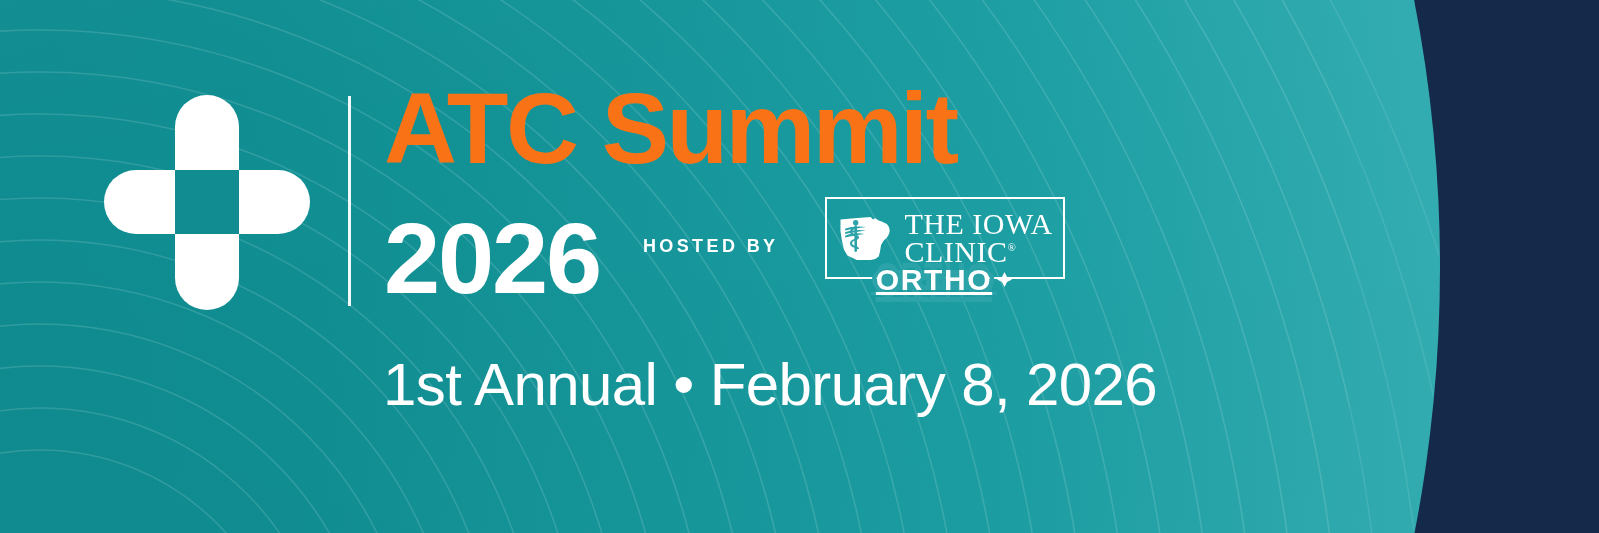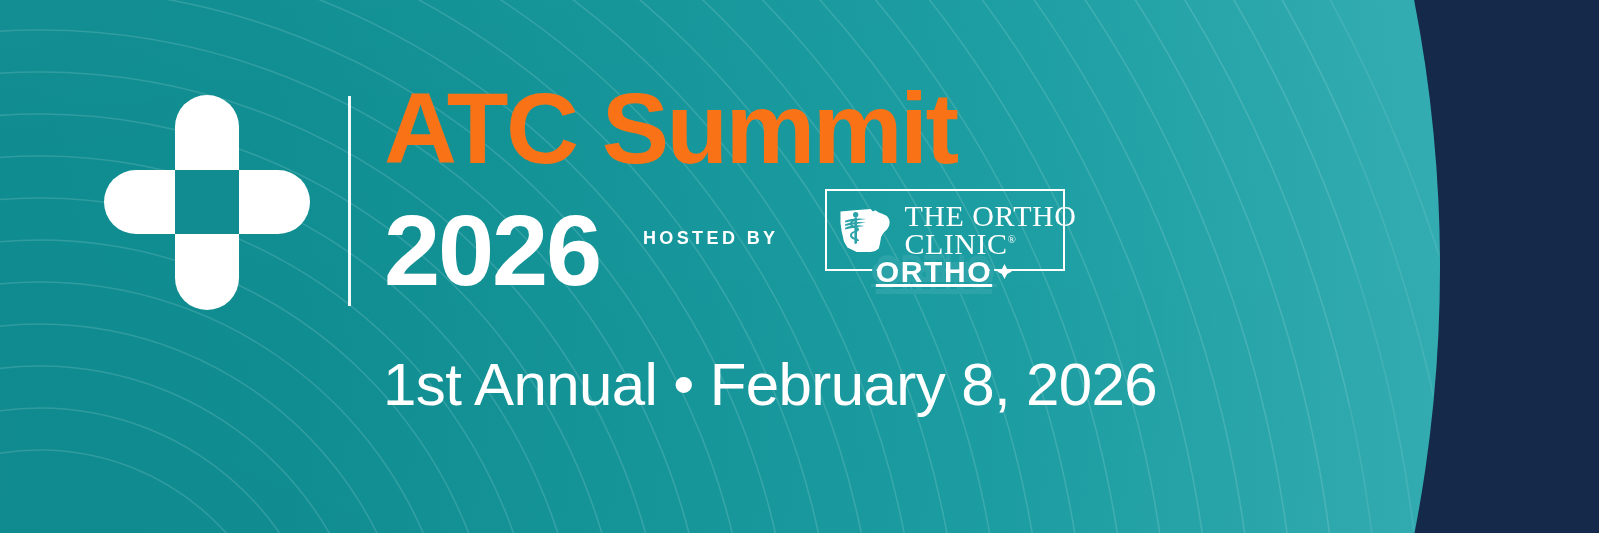--- a/index.html
+++ b/index.html
@@ -119,21 +119,21 @@
     line-height:.96;
     font-weight:700;
     color:#f97316;
     letter-spacing:-2.6px;
     white-space:nowrap;
   }
   .line-2-wrap{
     display:flex;
     align-items:flex-end;
     gap:0;
-    margin-top:12px;
+    margin-top:20px;
   }
   .line-2{
     font-size:101px;
     line-height:1;
     font-weight:700;
     color:#ffffff;
     letter-spacing:-2.2px;
     white-space:nowrap;
   }
 
@@ -323,21 +323,21 @@
 
                   <circle cx="32.2" cy="23.5" r="4.6"></circle>
 
                   <path d="M32,34 C24,36 24,42 32,44 C40,46 40,52 32,54 C24,56 24,62 32,64
                            C36,65 38,67 38,69 L34,69 C34,68 33,67.4 31,67 C20,64.6 20,54.6 29,52
                            C35,50.4 35,47.6 29,46 C20,43.4 20,33.4 31,31 L33,31 Z"></path>
                 </g>
               </svg>
 
               <div class="tic-words">
-                <div class="tic-the">THE ORTHO</div>
+                <div class="tic-the">THE IOWA</div>
                 <div class="tic-clinic">
                   <span>CLINIC</span><span class="tic-reg">®</span>
                 </div>
               </div>
             </div>
 
             <div class="ortho-strip">
               <div class="ortho-plate">
                 <span class="ortho-word">ORTHO</span>
                 <svg class="ortho-cross" viewBox="0 0 24 24" xmlns="http://www.w3.org/2000/svg">

